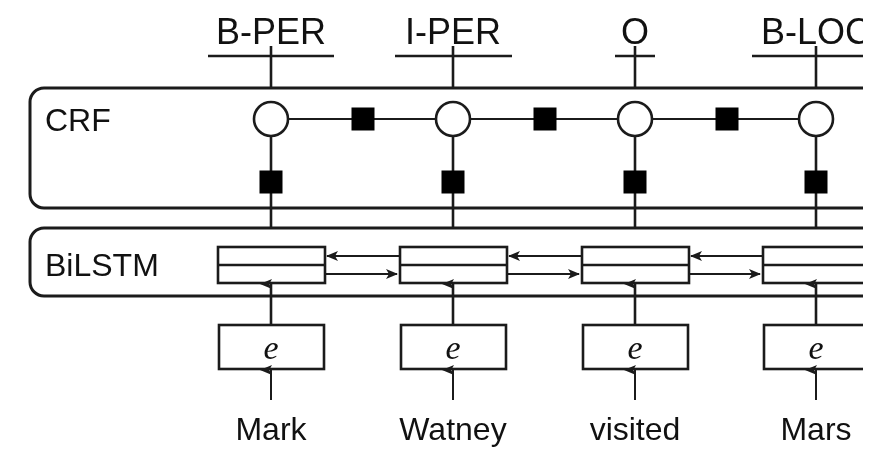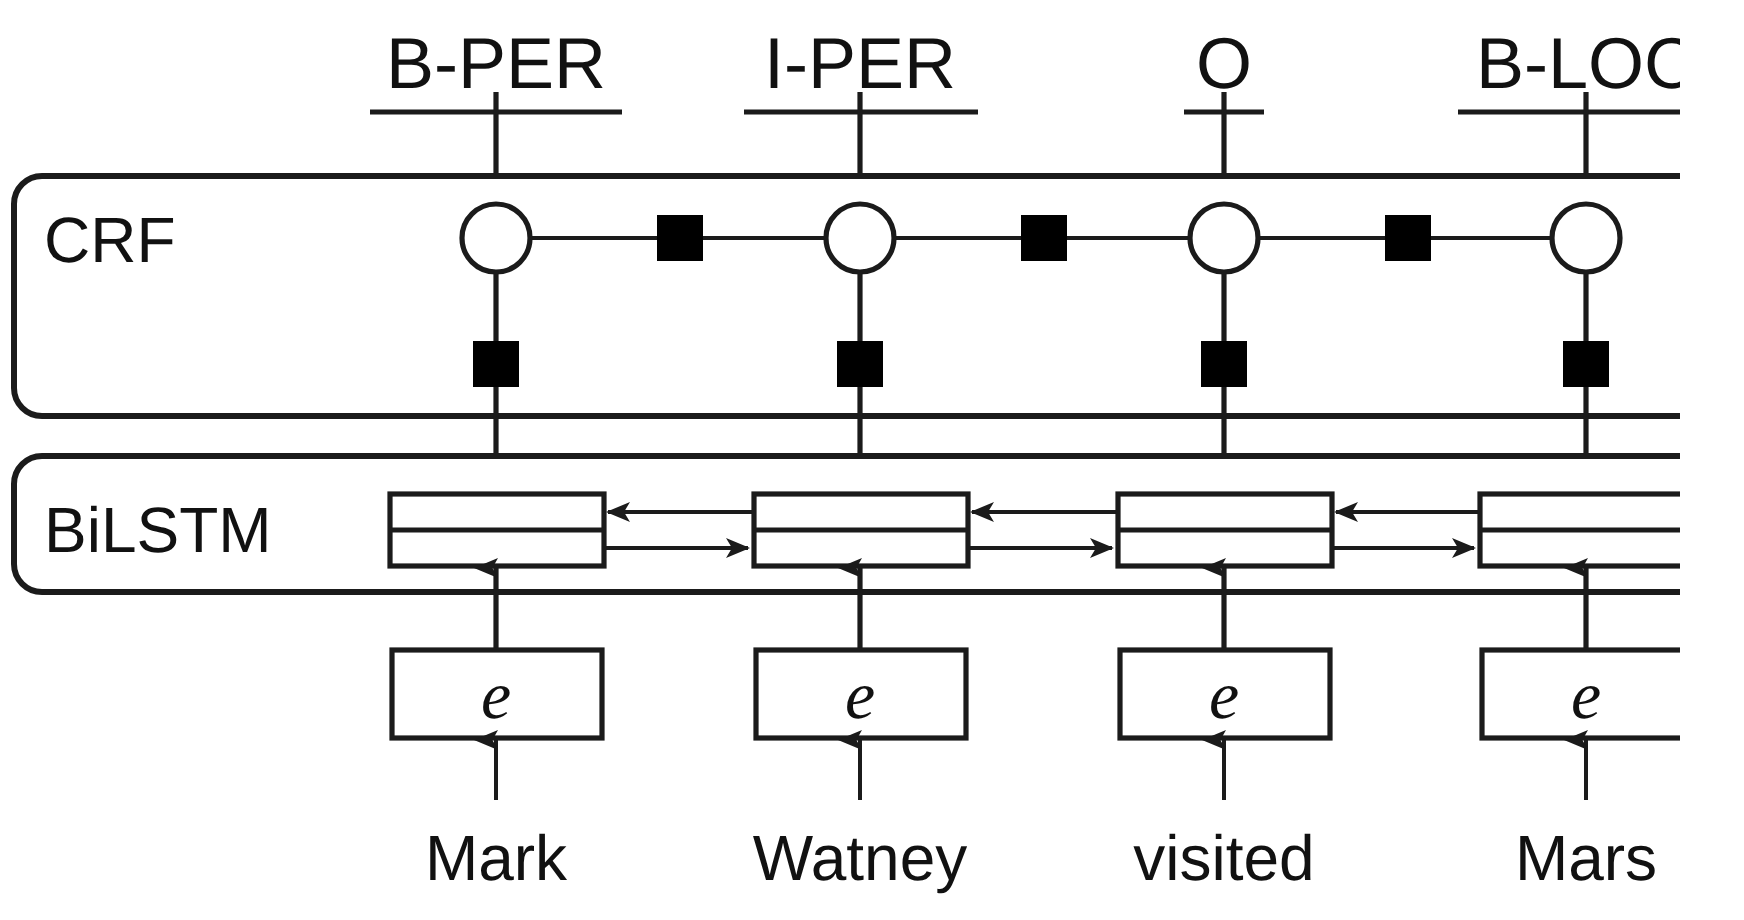--- a/index.html
+++ b/index.html
@@ -11,20 +11,21 @@
   body {
     font-family: "Liberation Sans", sans-serif;
     -webkit-font-smoothing: antialiased;
   }
   #figure {
     position: relative;
     width: 840px;
     height: 460px;
     background: #ffffff;
     overflow: hidden;
+    padding-left: 23px;
   }
   #figure svg {
     display: block;
     width: 872px;
     height: 460px;
   }
   text {
     fill: #111111;
     font-family: "Liberation Sans", sans-serif;
   }

